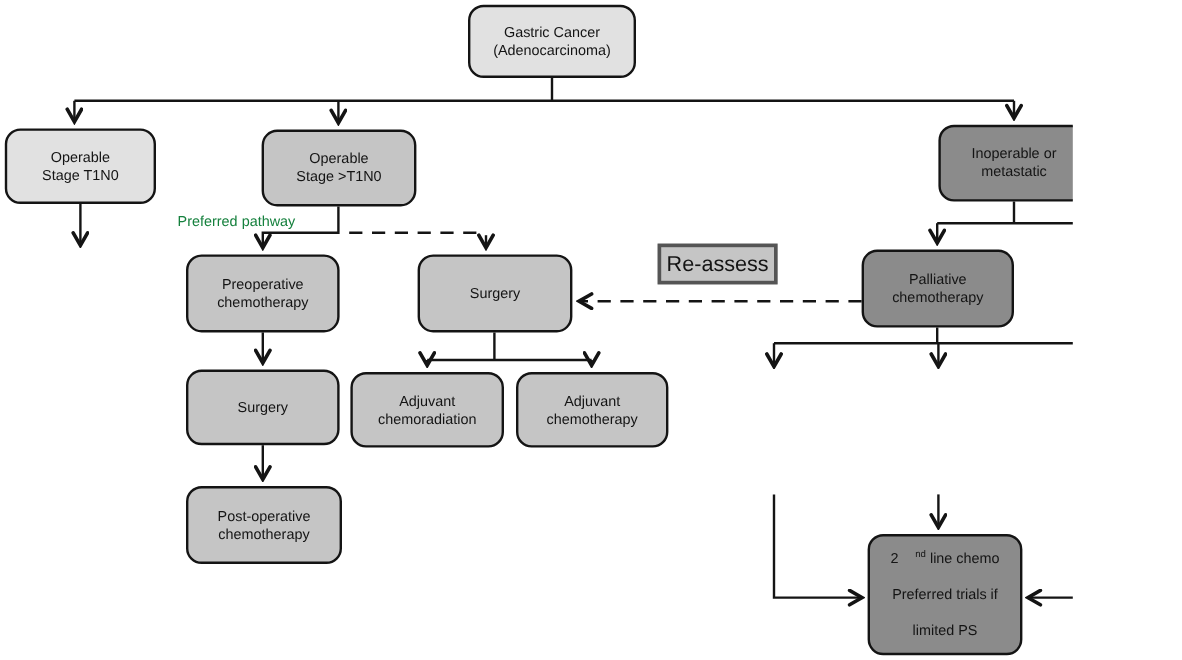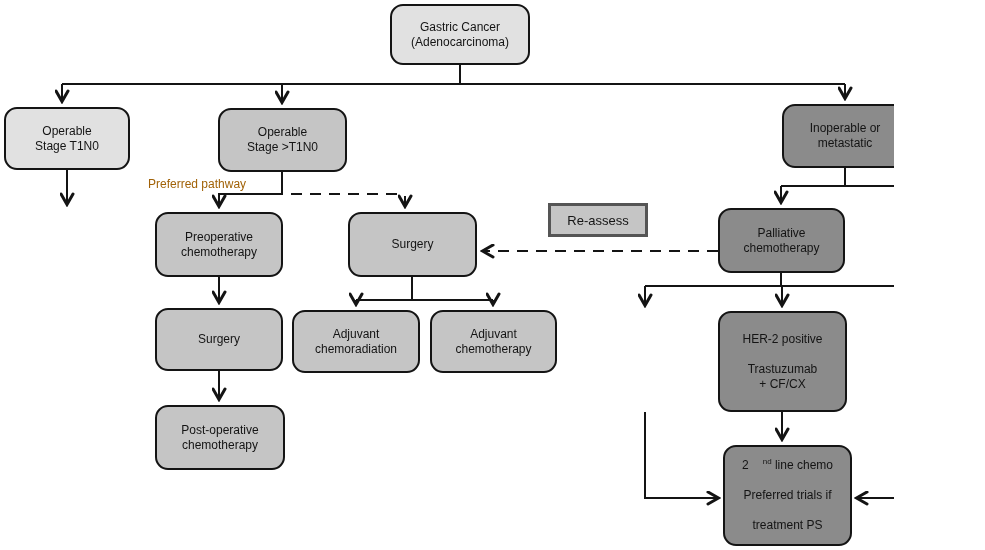--- a/index.html
+++ b/index.html
@@ -23,26 +23,26 @@
     font-size:12px;line-height:15px;
     padding:2px 3px;
   }
   .light{background:var(--light,#e1e1e1);}
   .medium{background:var(--medium,#c5c5c5);}
   .dark{background:var(--dark,#8b8b8b);}
   .reassess{
     border-radius:0;
     border:3px solid var(--reassess_border,#555555);
     background:var(--medium,#c5c5c5);
-    font-size:13px;
+    font-size:18px;
   }
   .floating-label{
     position:absolute;
     font-size:12px;line-height:14px;
-    color:#a16207;
+    color:#15803d;
     white-space:nowrap;
   }
   sup{font-size:8px;line-height:0;margin-left:14px;}
 </style>
 </head>
 <body>
 
 <div id="stage">
 
   <svg id="connectors" viewBox="0 0 985 550" xmlns="http://www.w3.org/2000/svg">
@@ -145,29 +145,23 @@
 metastatic</span>
   </div>
 
   <div class="box dark" style="left:718px;top:208px;width:127px;height:65px">
     <span>Palliative
 chemotherapy</span>
   </div>
 
 
 
-  <div class="box dark" style="left:718px;top:311px;width:129px;height:101px">
-    <span>HER-2 positive
-
-Trastuzumab
-+ CF/CX</span>
-  </div>
 
 
   <div class="box dark" style="left:723px;top:445px;width:129px;height:101px">
     <div>
       <div><span>2</span><sup>nd</sup><span> line chemo</span></div>
       <div>Preferred trials if</div>
-      <div>treatment PS</div>
+      <div>limited PS</div>
     </div>
   </div>
 
 </div>
 
 </body></html>

